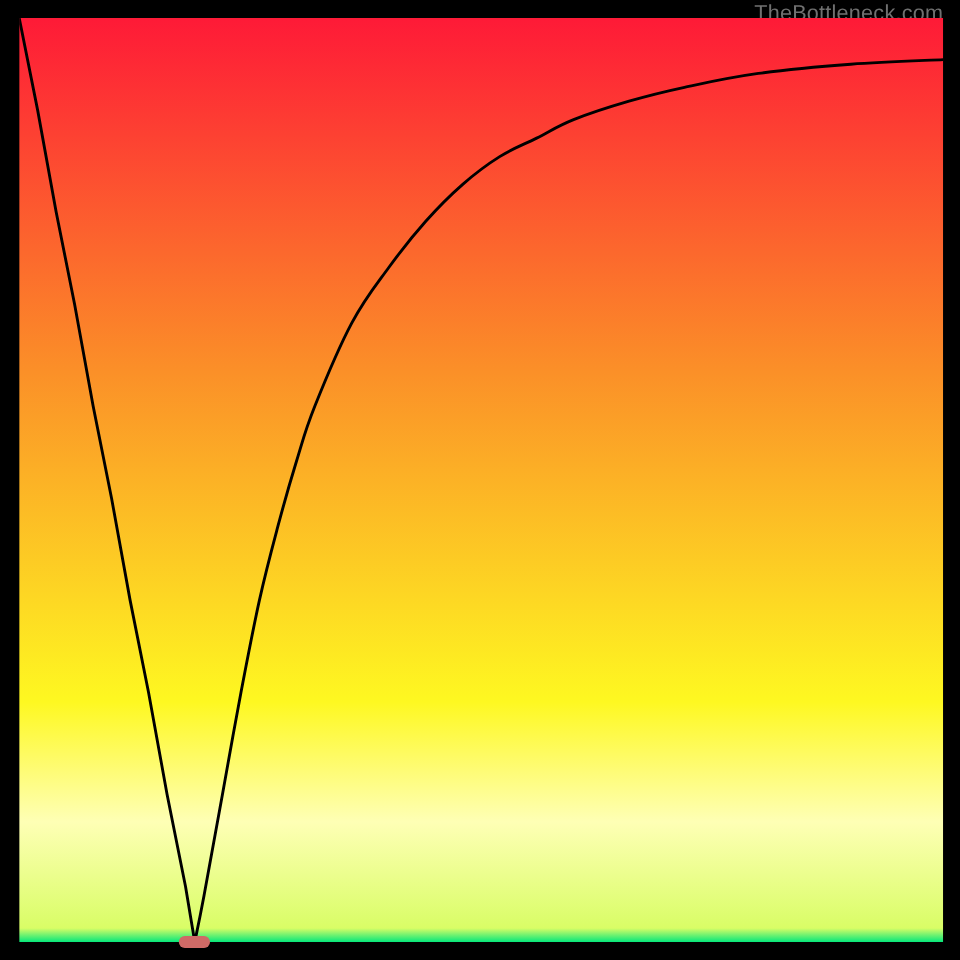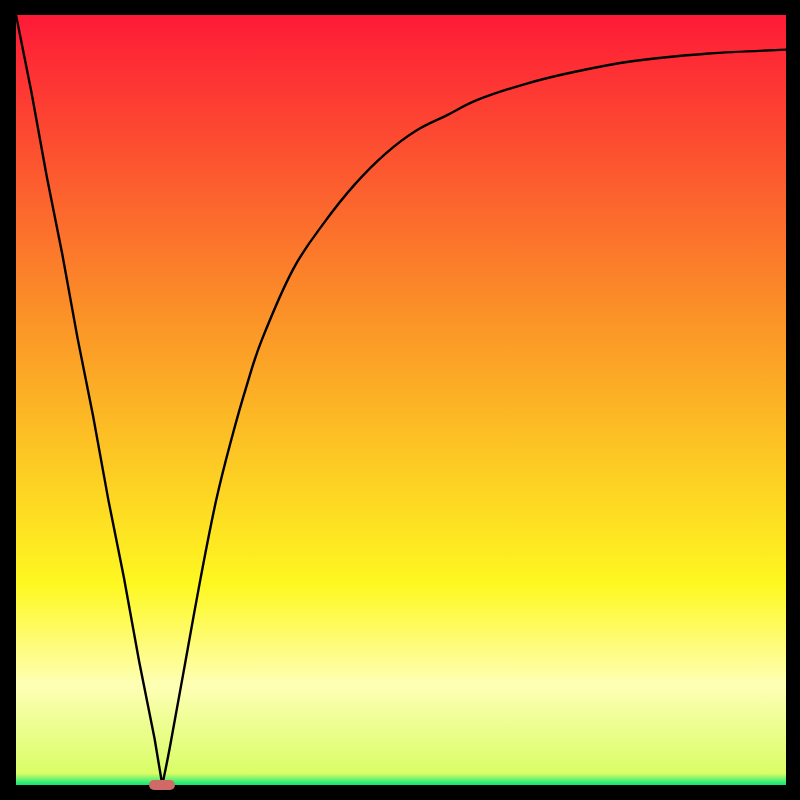--- a/index.html
+++ b/index.html
@@ -38,20 +38,21 @@
   .marker {
     position: absolute;
     background: #cf6a66;
     border-radius: 9px;
   }
 </style>
 </head>
 <body>
 
 <div class="frame">
+  <div class="watermark">TheBottleneck.com</div>
   <svg class="plot-area" viewBox="0 0 770 770" preserveAspectRatio="none">
     <defs>
       <linearGradient id="bg-grad" x1="0" y1="0" x2="0" y2="1">
           <stop offset="0%" stop-color="#fe1a37"></stop>
           <stop offset="38%" stop-color="#fb8f28"></stop>
           <stop offset="74%" stop-color="#fef821"></stop>
           <stop offset="87%" stop-color="#feffb5"></stop>
           <stop offset="98.5%" stop-color="#d9fd66"></stop>
           <stop offset="100%" stop-color="#05e77b"></stop>
         </linearGradient>

